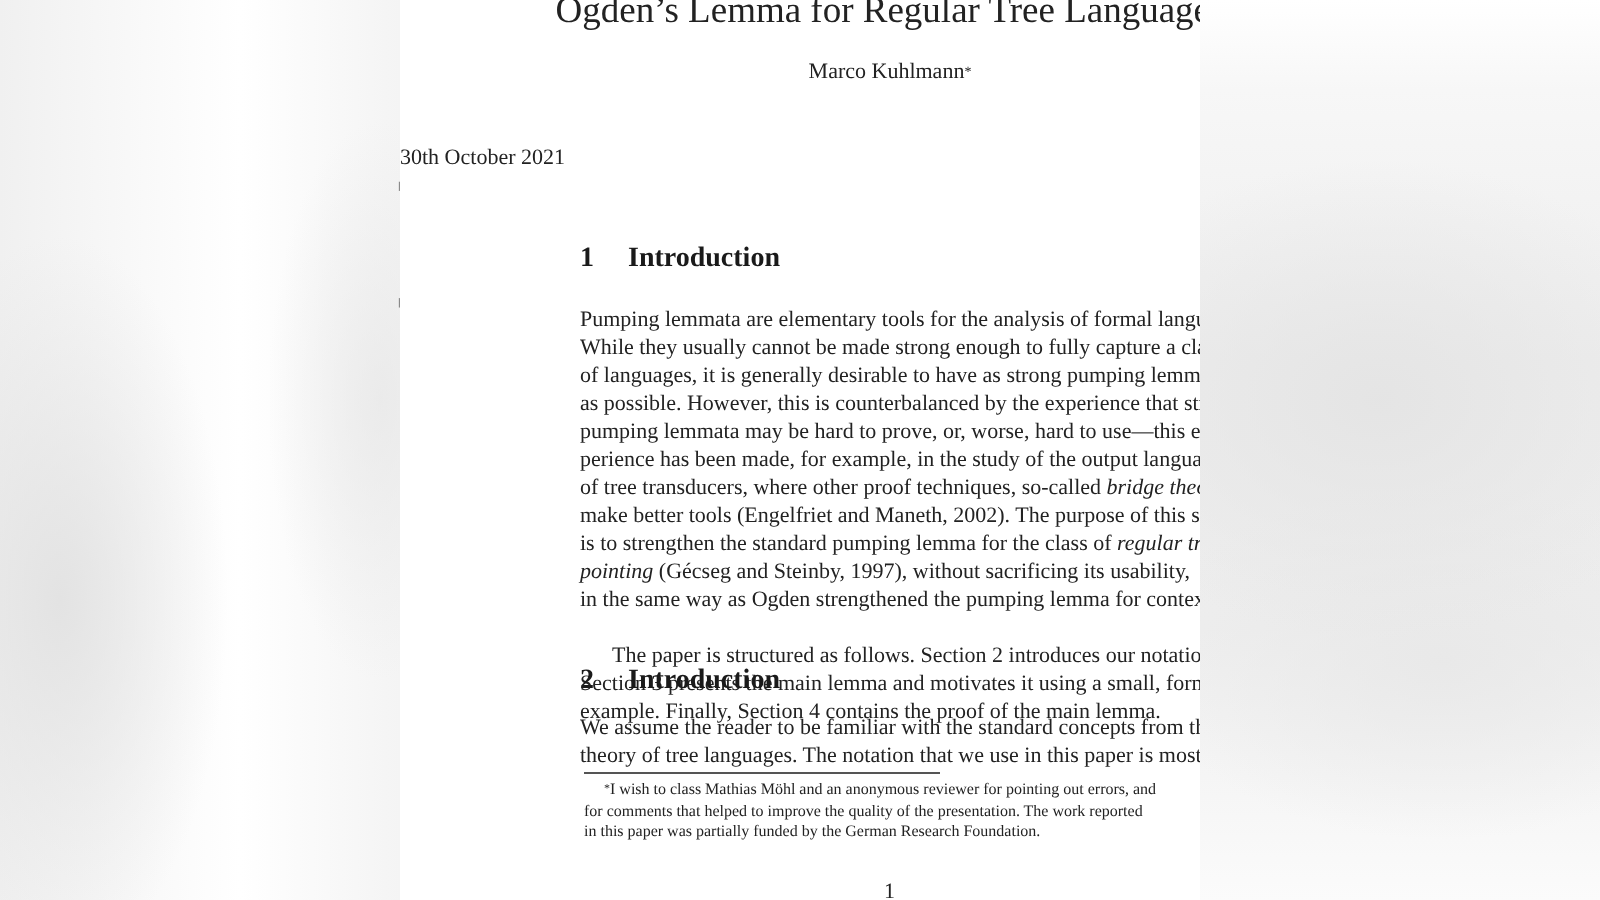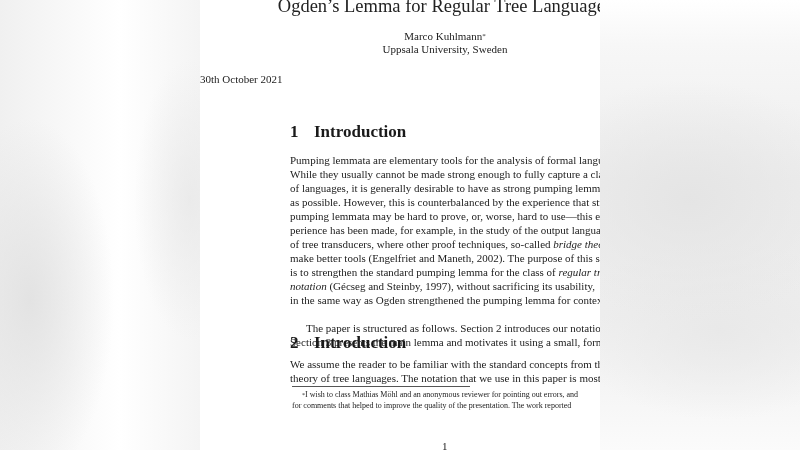--- a/index.html
+++ b/index.html
@@ -77,21 +77,21 @@
       position: absolute;
       left: 0; top: 73px;
       width: 490px;
       text-align: left;
       font-size: 11px;
       color: #222;
     }
     .section-heading {
       position: absolute;
       left: 90px;
-      font-size: 17px;
+      font-size: 14px;
       font-weight: bold;
       white-space: nowrap;
       color: #1a1a1a;
     }
     .section-heading .num { display: inline-block; width: 24px; }
     .para {
       position: absolute;
       left: 90px;
       width: 330px;
       font-size: 11px;
@@ -133,58 +133,59 @@
 <div class="arxiv-stamp">arXiv:0810.4249v1  [cs.CC]  23 Oct 2008</div>
 
 <div class="page">
 
   <div class="title">Ogden’s Lemma for Regular Tree Languages</div>
 
   <div class="author-block">
     <div>
       <span>Marco Kuhlmann</span><span class="sup">*</span>
     </div>
-    <div>Uppsala University, Sweden</div>
   </div>
 
   <div class="date">30th October 2021</div>
 
   <div class="section-heading" style="top:122px;">
     <span class="num">1</span><span>Introduction</span>
   </div>
 
   <div class="para" style="top:153px;">
     <span class="line">Pumping lemmata are elementary tools for the analysis of formal languages.</span>
     <span class="line">While they usually cannot be made strong enough to fully capture a class</span>
     <span class="line">of languages, it is generally desirable to have as strong pumping lemmata</span>
     <span class="line">as possible. However, this is counterbalanced by the experience that strong</span>
     <span class="line">pumping lemmata may be hard to prove, or, worse, hard to use—this ex-</span>
     <span class="line">perience has been made, for example, in the study of the output languages</span>
     <span class="line"><span>of tree transducers, where other proof techniques, so-called </span><em>bridge theorems</em></span>
     <span class="line">make better tools (Engelfriet and Maneth, 2002). The purpose of this squib</span>
     <span class="line"><span>is to strengthen the standard pumping lemma for the class of </span><em>regular tree</em></span>
-    <span class="line"><em>notation</em><span> (Gécseg and Steinby, 1997), without sacrificing its usability,</span></span>
+    <span class="line"><em>pointing</em><span> (Gécseg and Steinby, 1997), without sacrificing its usability,</span></span>
     <span class="line">in the same way as Ogden strengthened the pumping lemma for context-free</span>
   </div>
 
   <div class="para" style="top:321px;">
     <span class="line indent">The paper is structured as follows. Section 2 introduces our notation.</span>
     <span class="line">Section 3 presents the main lemma and motivates it using a small, formal</span>
+    <span class="line">example. Finally, Section 4 contains the proof of the main lemma.</span>
   </div>
 
   <div class="section-heading" style="top:333px;">
     <span class="num">2</span><span>Introduction</span>
   </div>
 
   <div class="para" style="top:357px;">
     <span class="line">We assume the reader to be familiar with the standard concepts from the</span>
     <span class="line">theory of tree languages. The notation that we use in this paper is mostly</span>
   </div>
 
   <div class="fn-rule"></div>
 
   <div class="footnote">
     <span class="line" style="padding-left:10px;"><span class="sup">*</span><span>I wish to class Mathias Möhl and an anonymous reviewer for pointing out errors, and</span></span>
     <span class="line">for comments that helped to improve the quality of the presentation. The work reported</span>
+    <span class="line">in this paper was partially funded by the German Research Foundation.</span>
   </div>
 
   <div class="page-number">1</div>
 </div>
 
 </body></html>

